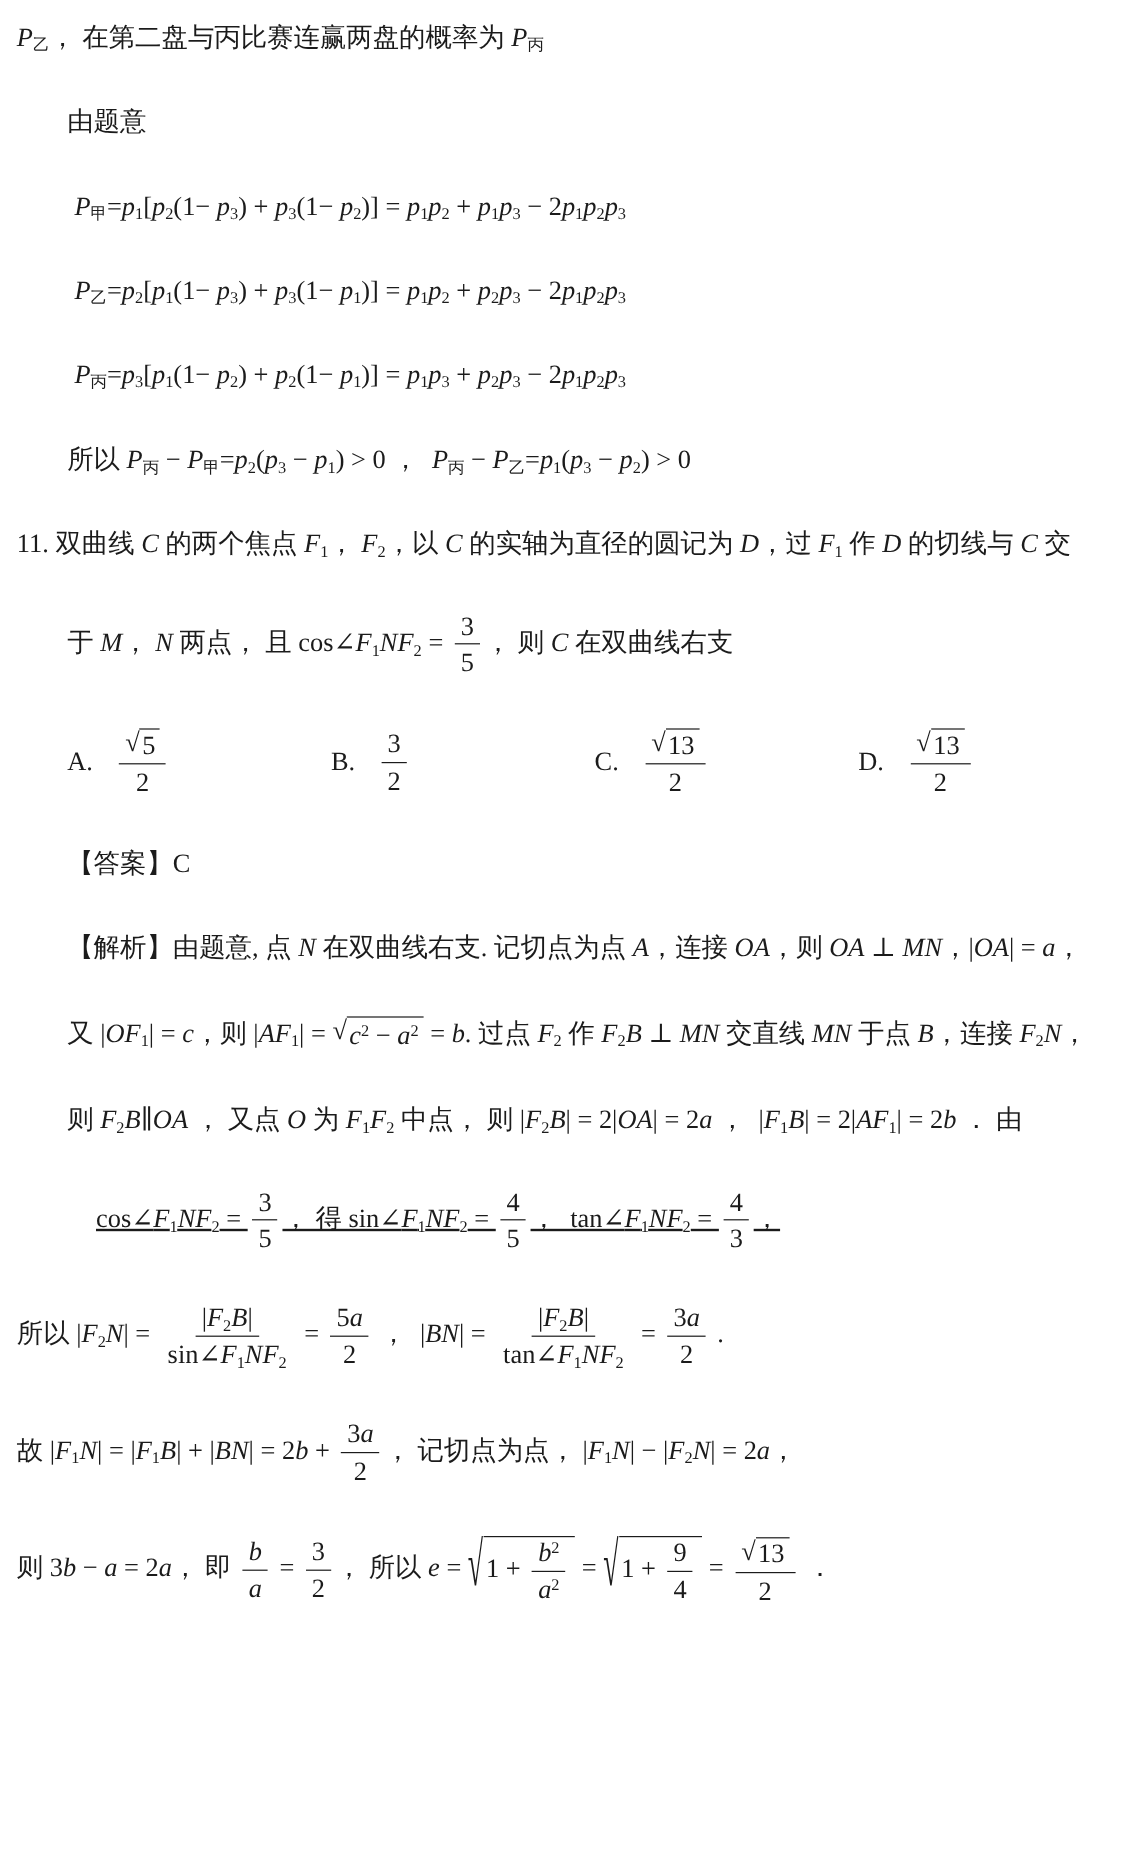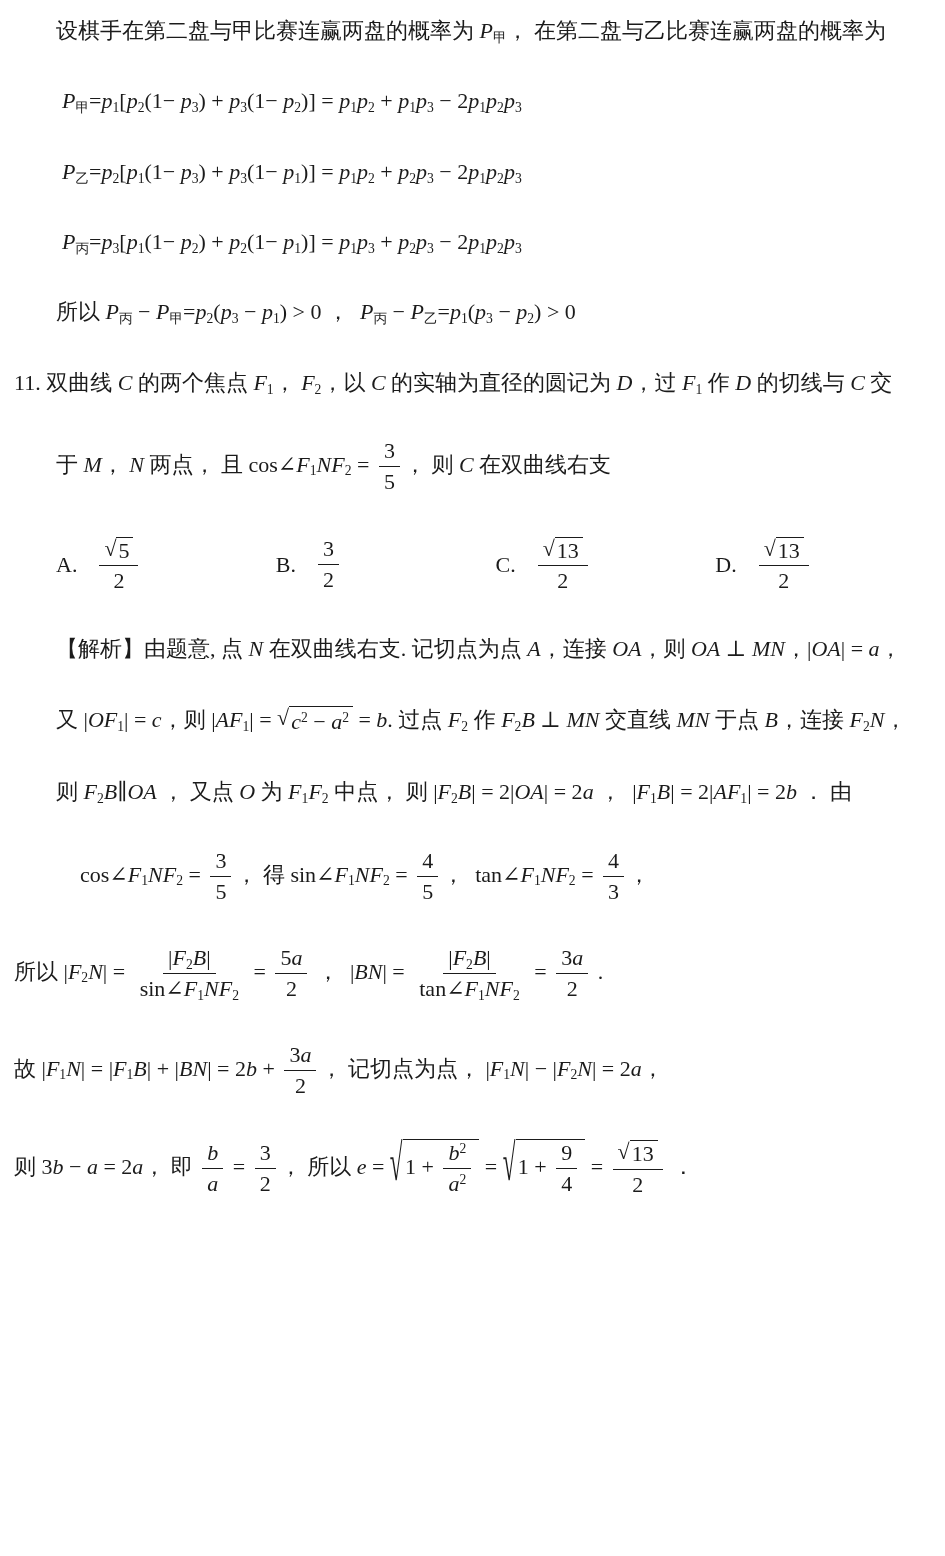--- a/index.html
+++ b/index.html
@@ -5,21 +5,21 @@
   html, body { margin: 0; padding: 0; background: #ffffff; }
   body {
     width: 945px; min-height: 1556px; box-sizing: border-box;
     padding: 16px 10px 10px 8px;
     font-family: "Liberation Serif", "DejaVu Serif", serif;
     font-size: 22px; color: #1b1b1b; overflow-x: hidden;
   }
   .line { margin: 0 0 40px 0; line-height: 1.38; }
   .ind-a { padding-left: 48px; }   
   .ind-b { padding-left: 54px; }   
-  .ind-c { padding-left: 72px; }   
+  .ind-c { padding-left: 72px; text-decoration: underline; }   
   .ind-n { padding-left: 6px;  }   
   .run { white-space: pre-wrap; }
   .it { font-style: italic; }
   sub, sup { font-size: 0.62em; line-height: 0; }
   sub { vertical-align: -0.28em; }
   sup { vertical-align: 0.5em; }
   .frac {
     display: inline-flex; flex-direction: column; align-items: center;
     vertical-align: middle; margin: 0 4px; line-height: 1.18; text-align: center;
   }
@@ -30,21 +30,22 @@
   .sqrt > .rbody { border-top: 1.6px solid #1b1b1b; padding: 0 4px 0 2px; }
   .sqrt.tall > .rsign { transform: scaleY(2.35) scaleX(1.05); transform-origin: 50% 12%; margin-right: 1px; }
   .options { display: flex; align-items: center; padding-left: 48px; }
   .opt { display: flex; align-items: center; width: 234px; }
   .opt > .opt-label { margin-right: 18px; }
 </style>
 </head>
 <body>
 
 <main>
-    <div class="line ind-a"><span class="run">设棋手在第二盘与甲比赛连赢两盘的概率为 </span><span class="run it">P</span><sub>甲</sub><span class="run">， 在第二盘与乙比赛连赢两盘的概率为</span></div>
+    <div class="line ind-n"><span class="run it">P</span><sub>乙</sub><span class="run">， 在第二盘与丙比赛连赢两盘的概率为 </span><span class="run it">P</span><sub>丙</sub></div>
+    <div class="line ind-a"><span class="run">由题意</span></div>
     <div class="line ind-b"><span class="run it">P</span><sub>甲</sub><span class="run">=</span><span class="run it">p</span><sub>1</sub><span class="run">[</span><span class="run it">p</span><sub>2</sub><span class="run">(1− </span><span class="run it">p</span><sub>3</sub><span class="run">) + </span><span class="run it">p</span><sub>3</sub><span class="run">(1− </span><span class="run it">p</span><sub>2</sub><span class="run">)] = </span><span class="run it">p</span><sub>1</sub><span class="run it">p</span><sub>2</sub><span class="run"> + </span><span class="run it">p</span><sub>1</sub><span class="run it">p</span><sub>3</sub><span class="run"> − 2</span><span class="run it">p</span><sub>1</sub><span class="run it">p</span><sub>2</sub><span class="run it">p</span><sub>3</sub></div>
     <div class="line ind-b"><span class="run it">P</span><sub>乙</sub><span class="run">=</span><span class="run it">p</span><sub>2</sub><span class="run">[</span><span class="run it">p</span><sub>1</sub><span class="run">(1− </span><span class="run it">p</span><sub>3</sub><span class="run">) + </span><span class="run it">p</span><sub>3</sub><span class="run">(1− </span><span class="run it">p</span><sub>1</sub><span class="run">)] = </span><span class="run it">p</span><sub>1</sub><span class="run it">p</span><sub>2</sub><span class="run"> + </span><span class="run it">p</span><sub>2</sub><span class="run it">p</span><sub>3</sub><span class="run"> − 2</span><span class="run it">p</span><sub>1</sub><span class="run it">p</span><sub>2</sub><span class="run it">p</span><sub>3</sub></div>
     <div class="line ind-b"><span class="run it">P</span><sub>丙</sub><span class="run">=</span><span class="run it">p</span><sub>3</sub><span class="run">[</span><span class="run it">p</span><sub>1</sub><span class="run">(1− </span><span class="run it">p</span><sub>2</sub><span class="run">) + </span><span class="run it">p</span><sub>2</sub><span class="run">(1− </span><span class="run it">p</span><sub>1</sub><span class="run">)] = </span><span class="run it">p</span><sub>1</sub><span class="run it">p</span><sub>3</sub><span class="run"> + </span><span class="run it">p</span><sub>2</sub><span class="run it">p</span><sub>3</sub><span class="run"> − 2</span><span class="run it">p</span><sub>1</sub><span class="run it">p</span><sub>2</sub><span class="run it">p</span><sub>3</sub></div>
     <div class="line ind-a"><span class="run">所以 </span><span class="run it">P</span><sub>丙</sub><span class="run"> − </span><span class="run it">P</span><sub>甲</sub><span class="run">=</span><span class="run it">p</span><sub>2</sub><span class="run">(</span><span class="run it">p</span><sub>3</sub><span class="run"> − </span><span class="run it">p</span><sub>1</sub><span class="run">) &gt; 0 ，  </span><span class="run it">P</span><sub>丙</sub><span class="run"> − </span><span class="run it">P</span><sub>乙</sub><span class="run">=</span><span class="run it">p</span><sub>1</sub><span class="run">(</span><span class="run it">p</span><sub>3</sub><span class="run"> − </span><span class="run it">p</span><sub>2</sub><span class="run">) &gt; 0</span></div>
     <div class="line ind-n"><span class="run">11. 双曲线 </span><span class="run it">C</span><span class="run"> 的两个焦点 </span><span class="run it">F</span><sub>1</sub><span class="run">， </span><span class="run it">F</span><sub>2</sub><span class="run">，以 </span><span class="run it">C</span><span class="run"> 的实轴为直径的圆记为 </span><span class="run it">D</span><span class="run">，过 </span><span class="run it">F</span><sub>1</sub><span class="run"> 作 </span><span class="run it">D</span><span class="run"> 的切线与 </span><span class="run it">C</span><span class="run"> 交</span></div>
     <div class="line ind-a"><span class="run">于 </span><span class="run it">M</span><span class="run">， </span><span class="run it">N</span><span class="run"> 两点， 且 cos∠</span><span class="run it">F</span><sub>1</sub><span class="run it">NF</span><sub>2</sub><span class="run"> = </span><span class="frac">
         <span class="num"><span class="run">3</span></span>
         <span class="den"><span class="run">5</span></span>
       </span><span class="run">， 则 </span><span class="run it">C</span><span class="run"> 在双曲线右支</span></div>
     <div class="line options">
@@ -79,20 +80,21 @@
         <span class="opt-label">D.</span>
         <span class="opt-value"><span class="frac">
             <span class="num"><span class="sqrt">
                 <span class="rsign">√</span>
                 <span class="rbody"><span class="run">13</span></span>
               </span></span>
             <span class="den"><span class="run">2</span></span>
           </span></span>
       </span>
     </div>
+    <div class="line ind-a"><span class="run">【答案】C</span></div>
     <div class="line ind-a"><span class="run">【解析】由题意, 点 </span><span class="run it">N</span><span class="run"> 在双曲线右支. 记切点为点 </span><span class="run it">A</span><span class="run">，连接 </span><span class="run it">OA</span><span class="run">，则 </span><span class="run it">OA</span><span class="run"> ⊥ </span><span class="run it">MN</span><span class="run">，|</span><span class="run it">OA</span><span class="run">| = </span><span class="run it">a</span><span class="run">，</span></div>
     <div class="line ind-a"><span class="run">又 |</span><span class="run it">OF</span><sub>1</sub><span class="run">| = </span><span class="run it">c</span><span class="run">，则 |</span><span class="run it">AF</span><sub>1</sub><span class="run">| = </span><span class="sqrt">
         <span class="rsign">√</span>
         <span class="rbody"><span class="run it">c</span><sup>2</sup><span class="run"> − </span><span class="run it">a</span><sup>2</sup></span>
       </span><span class="run"> = </span><span class="run it">b</span><span class="run">. 过点 </span><span class="run it">F</span><sub>2</sub><span class="run"> 作 </span><span class="run it">F</span><sub>2</sub><span class="run it">B</span><span class="run"> ⊥ </span><span class="run it">MN</span><span class="run"> 交直线 </span><span class="run it">MN</span><span class="run"> 于点 </span><span class="run it">B</span><span class="run">，连接 </span><span class="run it">F</span><sub>2</sub><span class="run it">N</span><span class="run">，</span></div>
     <div class="line ind-a"><span class="run">则 </span><span class="run it">F</span><sub>2</sub><span class="run it">B</span><span class="run">∥</span><span class="run it">OA</span><span class="run"> ， 又点 </span><span class="run it">O</span><span class="run"> 为 </span><span class="run it">F</span><sub>1</sub><span class="run it">F</span><sub>2</sub><span class="run"> 中点， 则 |</span><span class="run it">F</span><sub>2</sub><span class="run it">B</span><span class="run">| = 2|</span><span class="run it">OA</span><span class="run">| = 2</span><span class="run it">a</span><span class="run"> ，  |</span><span class="run it">F</span><sub>1</sub><span class="run it">B</span><span class="run">| = 2|</span><span class="run it">AF</span><sub>1</sub><span class="run">| = 2</span><span class="run it">b</span><span class="run"> ． 由</span></div>
     <div class="line ind-c"><span class="run">cos∠</span><span class="run it">F</span><sub>1</sub><span class="run it">NF</span><sub>2</sub><span class="run"> = </span><span class="frac">
         <span class="num"><span class="run">3</span></span>
         <span class="den"><span class="run">5</span></span>
       </span><span class="run">， 得 sin∠</span><span class="run it">F</span><sub>1</sub><span class="run it">NF</span><sub>2</sub><span class="run"> = </span><span class="frac">

